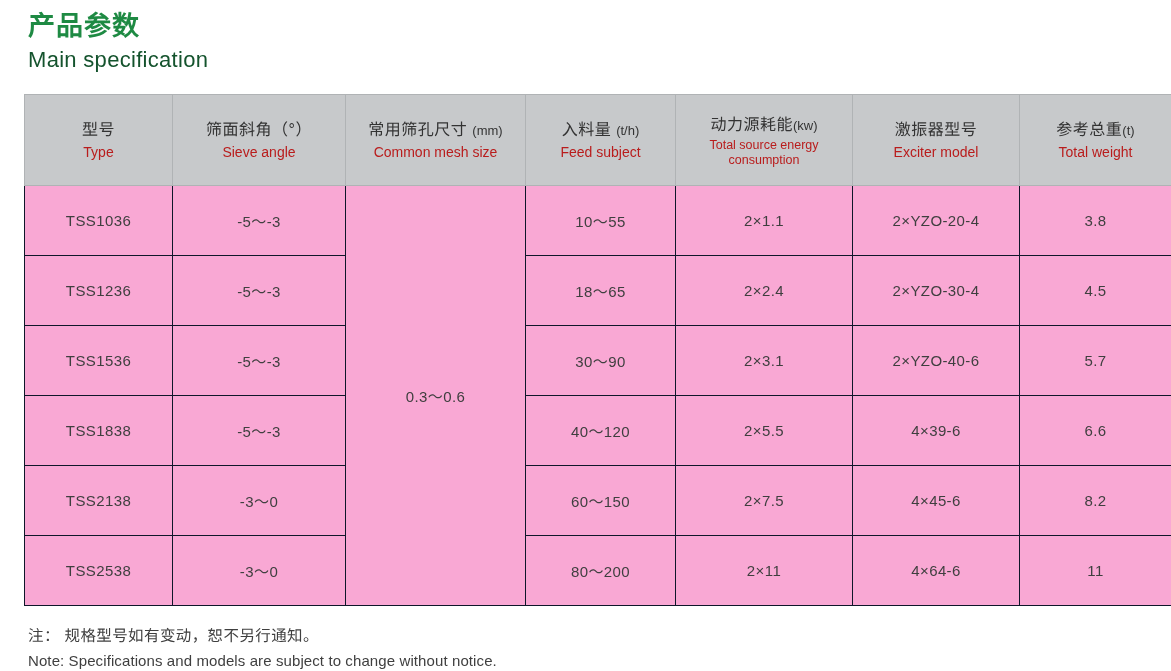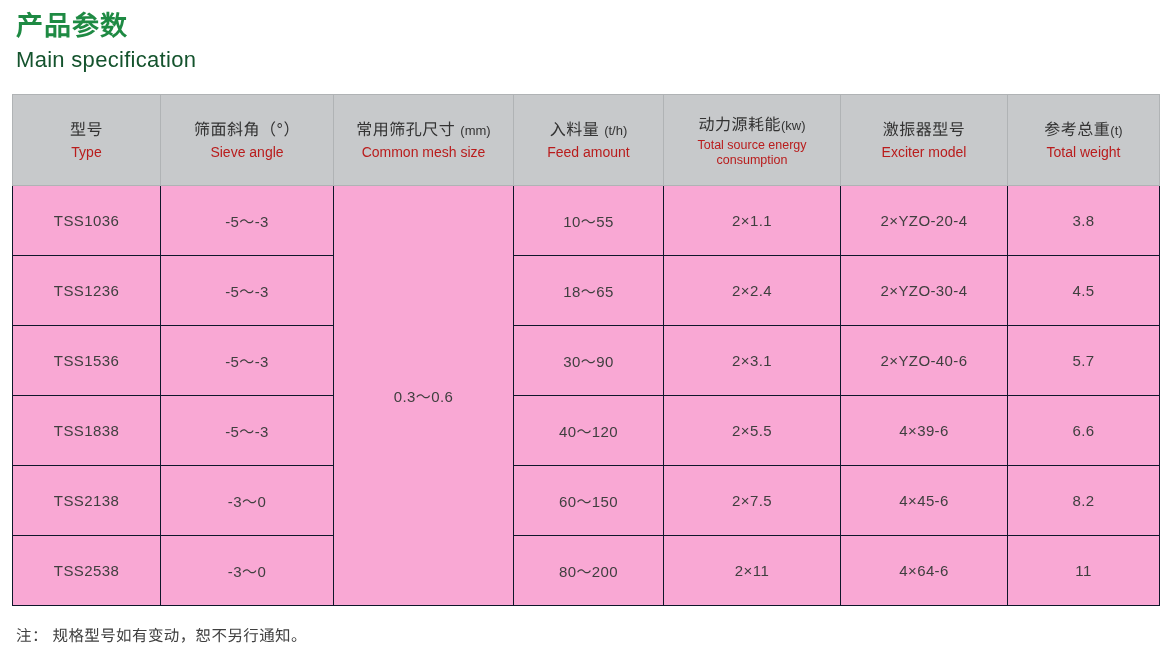--- a/index.html
+++ b/index.html
@@ -12,21 +12,21 @@
     height: 671px;
     font-family: "Liberation Sans", sans-serif;
     color: #3f3f3f;
     overflow: hidden;
   }
   .page {
     position: relative;
     width: 1171px;
     height: 485px;
     box-sizing: border-box;
-    padding: 10px 12px 0 12px;
+    padding: 10px 12px 0 24px;
   }
   .title-block {
     padding-left: 4px;
   }
   .title-cn {
     font-size: 27px;
     font-weight: bold;
     color: #1e8a43;
     letter-spacing: 1px;
     line-height: 1.25;
@@ -145,21 +145,21 @@
         <th>
           <span class="th-cn">筛面斜角（°）</span>
           <span class="th-en">Sieve angle</span>
         </th>
         <th>
           <span class="th-cn"><span>常用筛孔尺寸</span> <span class="unit">(mm)</span></span>
           <span class="th-en">Common mesh size</span>
         </th>
         <th>
           <span class="th-cn"><span>入料量</span> <span class="unit">(t/h)</span></span>
-          <span class="th-en">Feed amount</span>
+          <span class="th-en">Feed subject</span>
         </th>
         <th>
           <span class="th-cn"><span>动力源耗能</span><span class="unit">(kw)</span></span>
           <span class="th-en two-line">Total source energy consumption</span>
         </th>
         <th>
           <span class="th-cn">激振器型号</span>
           <span class="th-en">Exciter model</span>
         </th>
         <th>
@@ -216,15 +216,16 @@
         <td>80～200</td>
         <td>2×11</td>
         <td>4×64-6</td>
         <td>11</td>
       </tr>
     </tbody>
   </table>
 
   <div class="note">
     <p class="note-cn">注： 规格型号如有变动，恕不另行通知。</p>
+    <p class="note-en">Note: Specifications and models are subject to change without notice.</p>
   </div>
 
 </div>
 
 </body></html>

